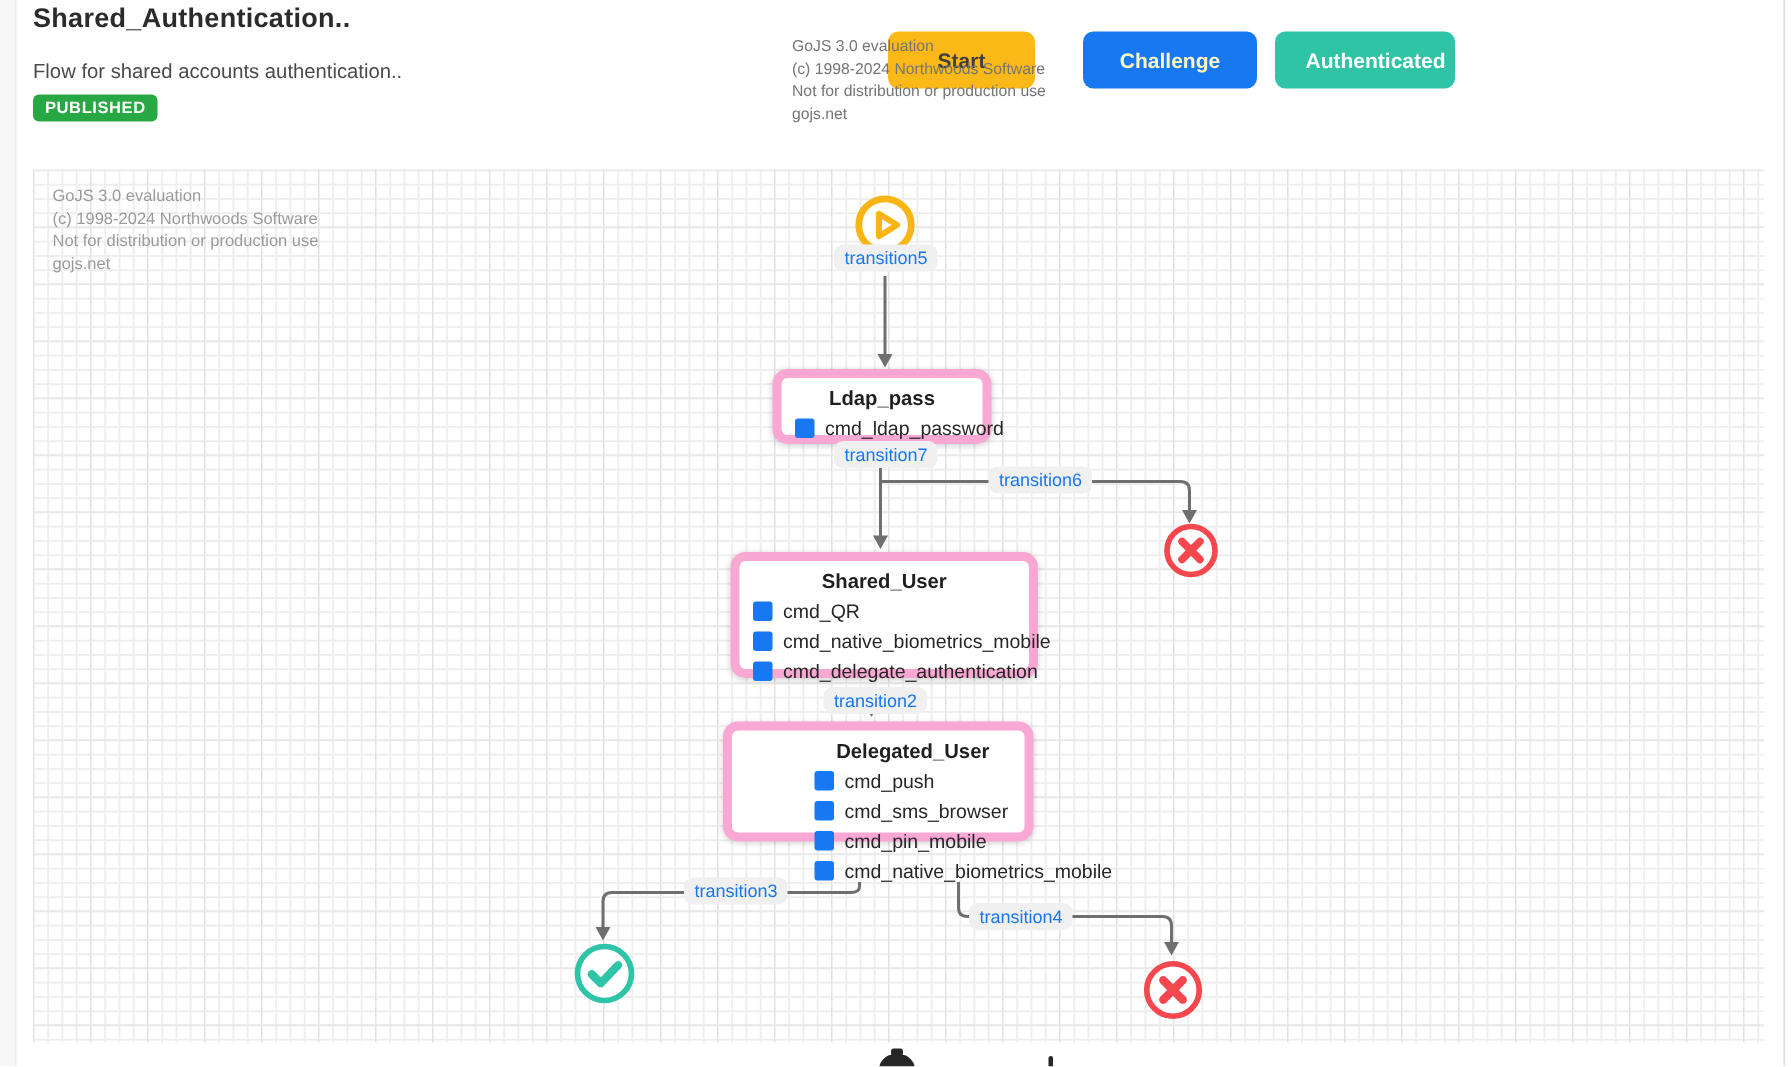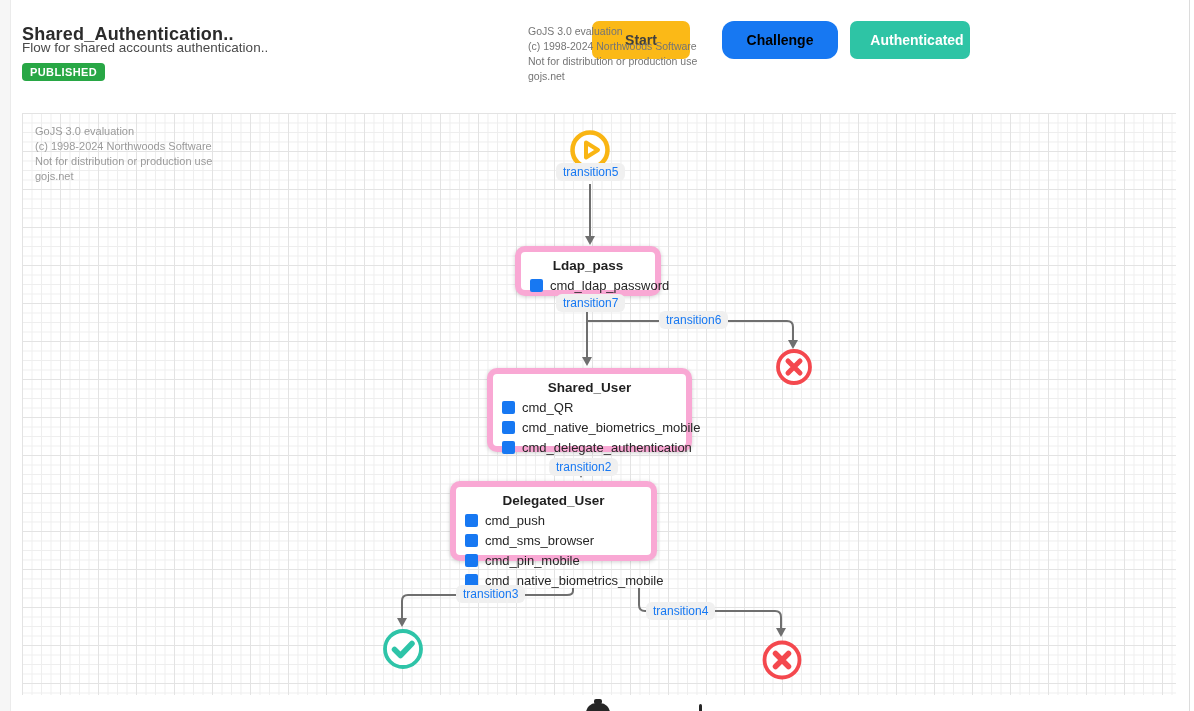--- a/index.html
+++ b/index.html
@@ -2,29 +2,29 @@
 <html><head>
 <meta charset="utf-8">
 <style>
   html,body{margin:0;padding:0;background:#fff;}
   .page{position:relative;width:1194px;height:711px;overflow:hidden;background:#ffffff;
         font-family:"Liberation Sans",sans-serif;}
   .left-strip{position:absolute;left:0;top:0;width:10px;height:711px;background:#f6f6f6;border-right:1px solid #ebebeb;}
   .right-line{position:absolute;left:1189px;top:0;width:1px;height:711px;background:#dcdcdc;}
 
   
-  .page-title{position:absolute;left:22px;top:24px;font-size:18px;font-weight:bold;color:#2b2b2b;letter-spacing:.2px;}
+  .page-title{position:absolute;left:22px;top:2px;font-size:18px;font-weight:bold;color:#2b2b2b;letter-spacing:.2px;}
   .page-subtitle{position:absolute;left:22px;top:40px;font-size:13.5px;color:#4a4a4a;}
   .status-badge{position:absolute;left:22px;top:63px;background:#28A745;color:#fff;font-size:11px;font-weight:bold;
                 padding:3px 8px;border-radius:4px;letter-spacing:.4px;}
 
   .palette-btn{position:absolute;top:21px;height:38px;border:none;border-radius:7px;
                font-family:"Liberation Sans",sans-serif;font-size:14px;font-weight:bold;cursor:pointer;}
   .btn-start{left:592px;width:98px;background:#FBB917;color:#3f3f3f;}
-  .btn-challenge{left:722px;width:116px;background:#1778F2;color:#000000;border-radius:12px;}
+  .btn-challenge{left:722px;width:116px;background:#1778F2;color:#fef9c3;}
   .btn-authenticated{left:850px;width:120px;background:#2EC4A5;color:#fff;padding-left:20px;}
   .btn-failed{left:981px;width:119px;background:#FA4B57;color:#fff;}
 
   .watermark{font-size:10.5px;line-height:15px;color:#757575;pointer-events:none;}
   .wm-header{position:absolute;left:528px;top:24px;z-index:6;}
   .wm-canvas{position:absolute;left:35px;top:124px;font-size:11px;color:#9a9a9a;z-index:2;}
 
   
   .canvas{position:absolute;left:22px;top:113px;width:1154px;height:582px;background:#fff;
     background-image:
@@ -135,21 +135,21 @@
     <div class="cmd-row">
       <span class="cmd-sq"></span>
       <span class="cmd-txt">cmd_native_biometrics_mobile</span>
     </div>
     <div class="cmd-row">
       <span class="cmd-sq"></span>
       <span class="cmd-txt">cmd_delegate_authentication</span>
     </div>
   </div>
 
-  <div class="node" style="left:450px;top:481px;width:207px;height:80px;">
+  <div class="node" style="left:482px;top:481px;width:207px;height:80px;padding-left:46px;">
     <div class="node-title">Delegated_User</div>
     <div class="cmd-row">
       <span class="cmd-sq"></span>
       <span class="cmd-txt">cmd_push</span>
     </div>
     <div class="cmd-row">
       <span class="cmd-sq"></span>
       <span class="cmd-txt">cmd_sms_browser</span>
     </div>
     <div class="cmd-row">

